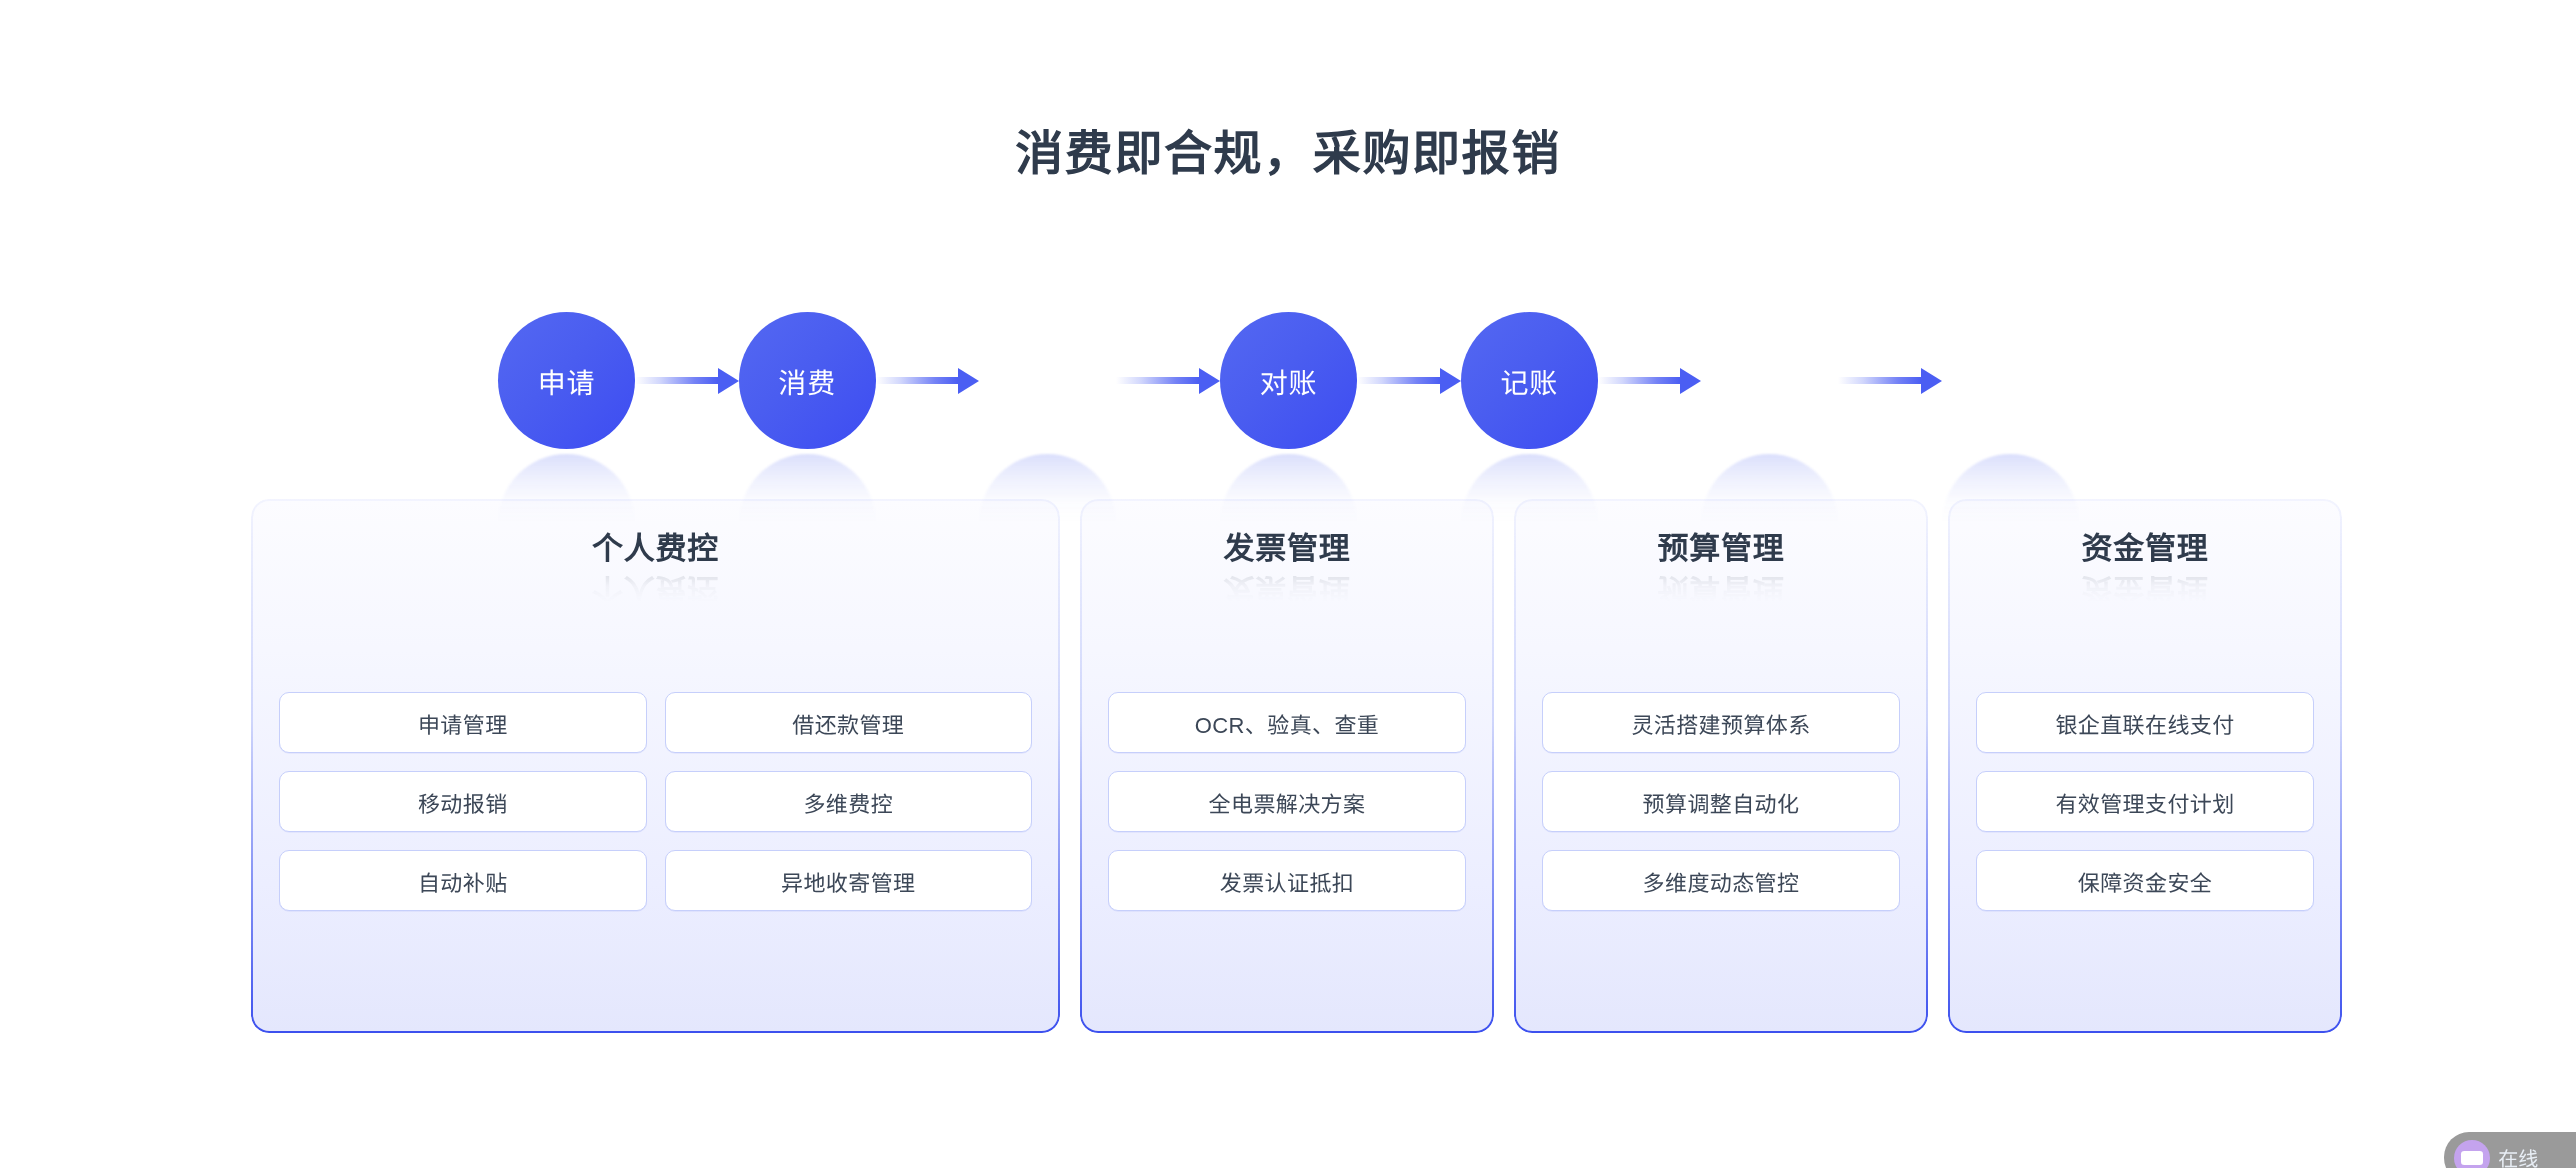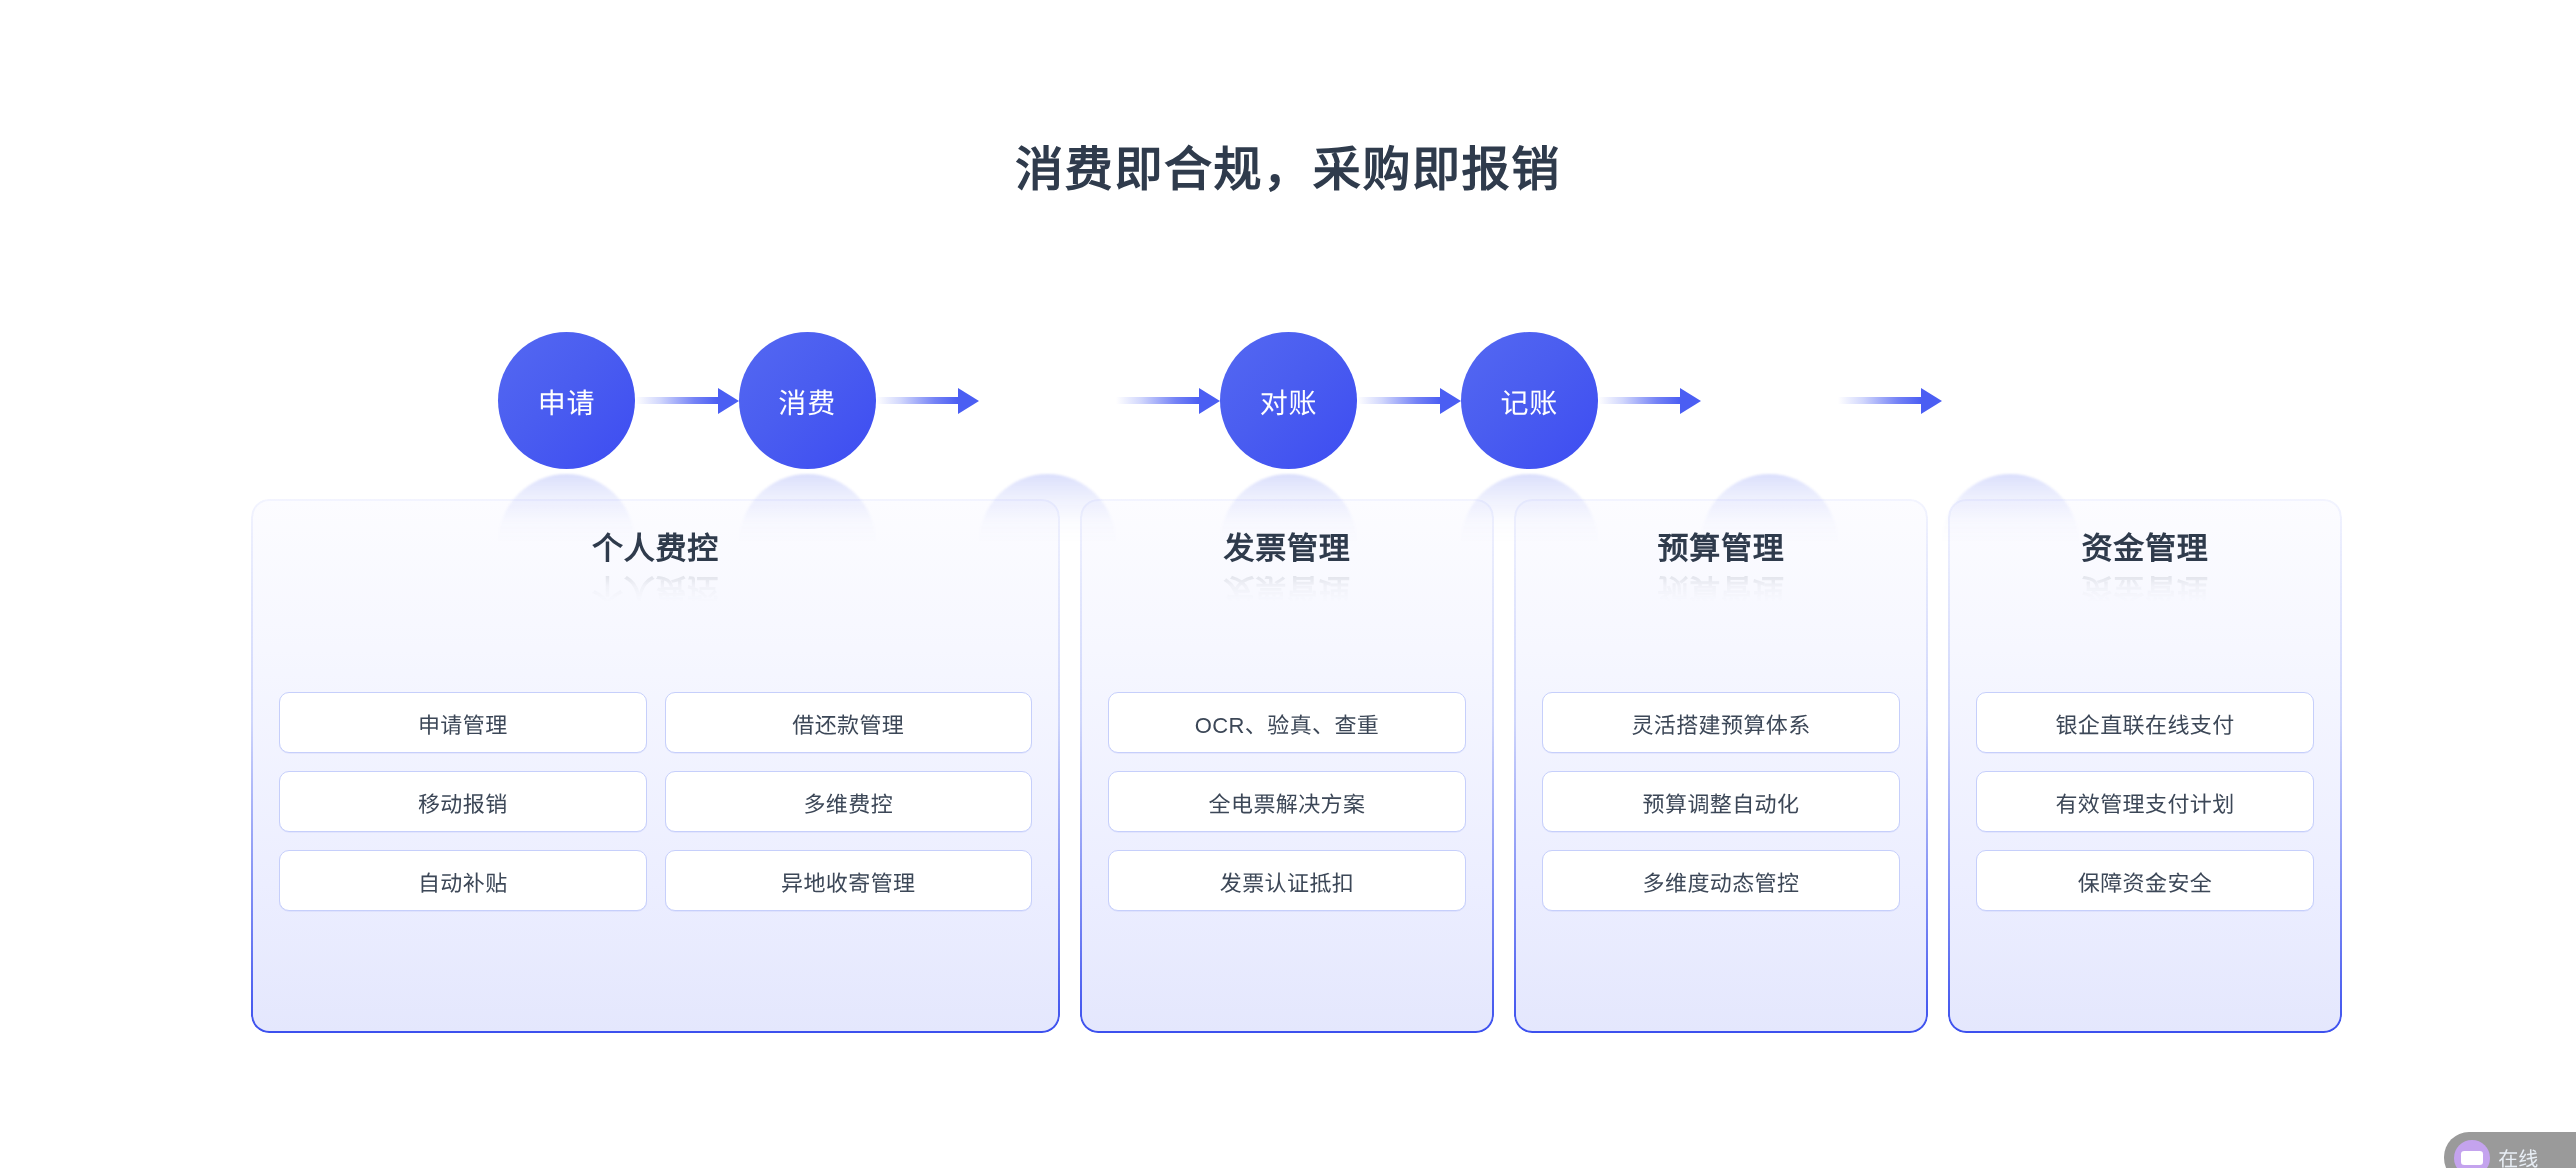--- a/index.html
+++ b/index.html
@@ -16,35 +16,35 @@
   .page {
     position: relative;
     width: 2576px;
     height: 1168px;
     background: #ffffff;
   }
 
   
   .page-title {
     position: absolute;
-    top: 130px;
+    top: 114px;
     left: 0;
     width: 2576px;
     text-align: center;
     font-size: 48px;
     font-weight: 700;
     letter-spacing: 1.6px;
     color: #2f3b4c;
     white-space: nowrap;
   }
 
   
   .flow {
     position: absolute;
-    top: 332px;
+    top: 312px;
     left: 498px;
     width: 1581px;
     height: 173px;
     display: flex;
     align-items: flex-start;
     justify-content: space-between;
   }
 
   .flow-node {
     position: relative;

